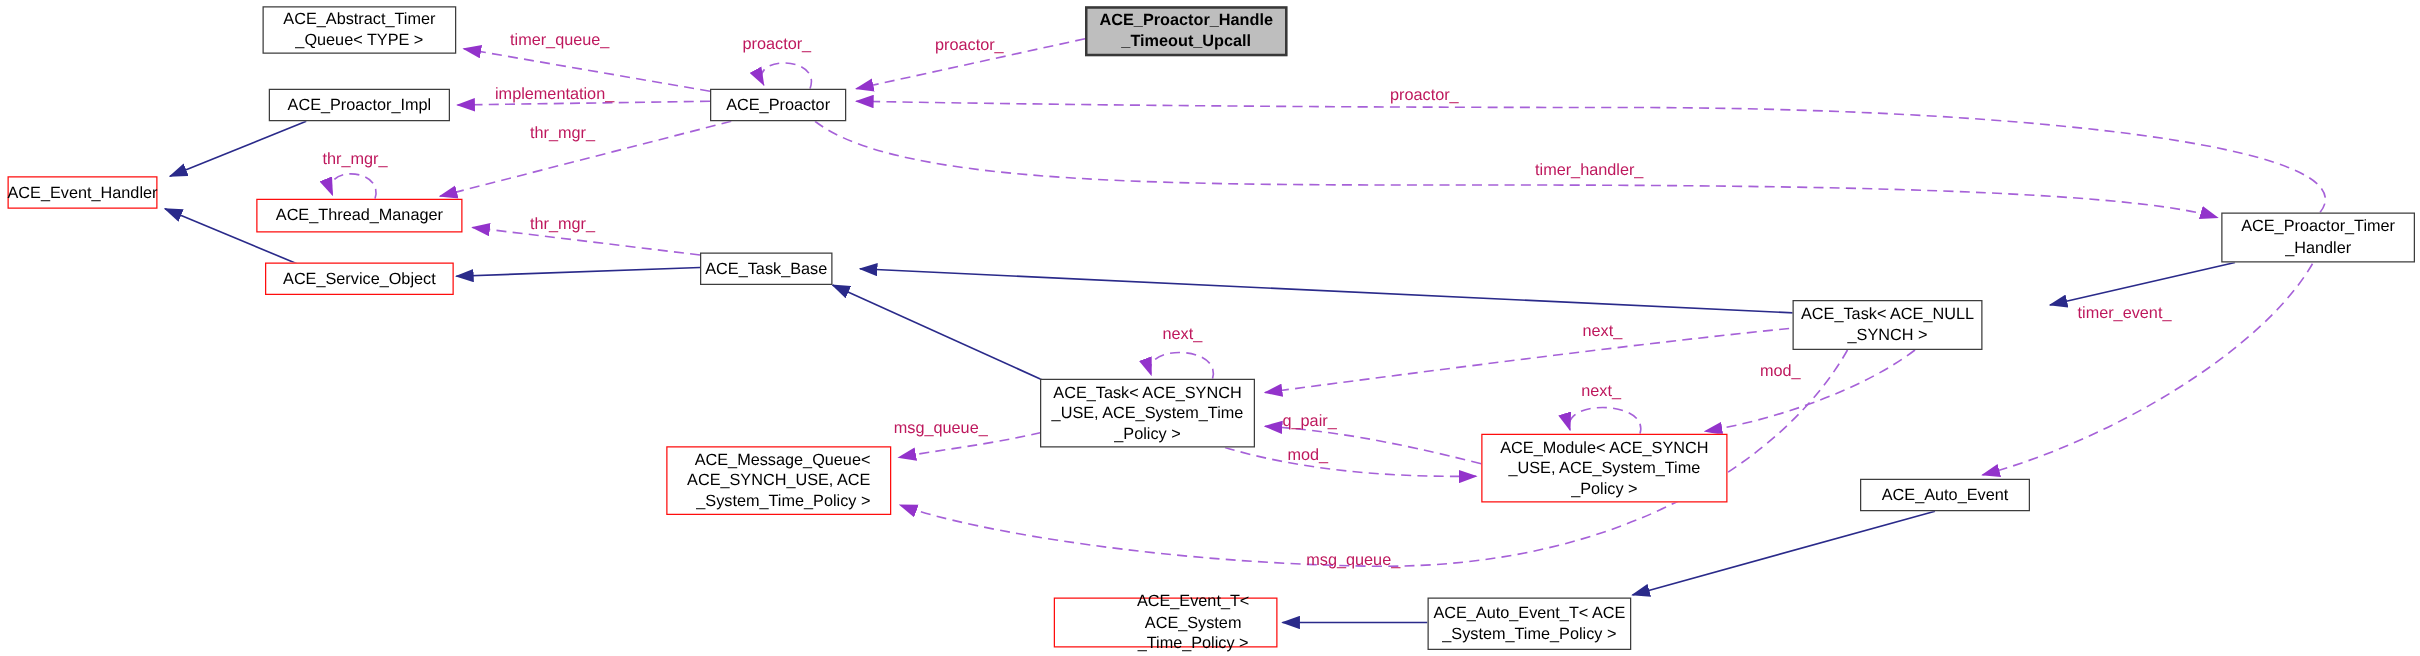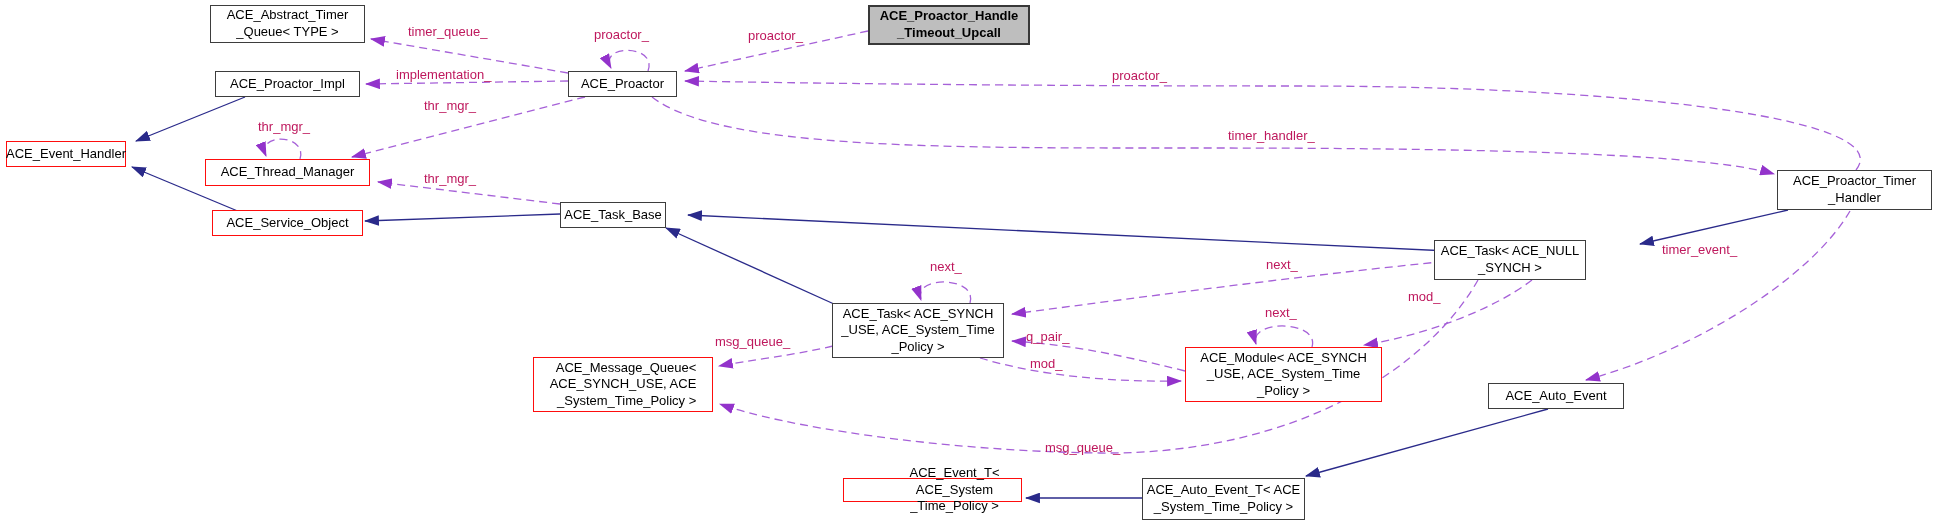--- a/index.html
+++ b/index.html
@@ -106,21 +106,21 @@
 _Policy &gt;</span>
     </div>
   <div class="node red" style="left:533px;top:357px;width:180px;height:55px;text-align:right;">
       <span class="nlabel">ACE_Message_Queue&lt;
 ACE_SYNCH_USE, ACE
 _System_Time_Policy &gt;</span>
     </div>
   <div class="node" style="left:1488px;top:383px;width:136px;height:26px;">
       <span class="nlabel">ACE_Auto_Event</span>
     </div>
-  <div class="node red" style="left:843px;top:478px;width:179px;height:24px;padding-left:44px;">
+  <div class="node red" style="left:843px;top:478px;width:179px;height:40px;padding-left:44px;">
       <span class="nlabel">ACE_Event_T&lt; ACE_System
 _Time_Policy &gt;</span>
     </div>
   <div class="node" style="left:1142px;top:478px;width:163px;height:42px;">
       <span class="nlabel">ACE_Auto_Event_T&lt; ACE
 _System_Time_Policy &gt;</span>
     </div>
 
   <span class="elabel" style="left:408px;top:24px;">timer_queue_</span>
   <span class="elabel" style="left:396px;top:67px;">implementation_</span>

